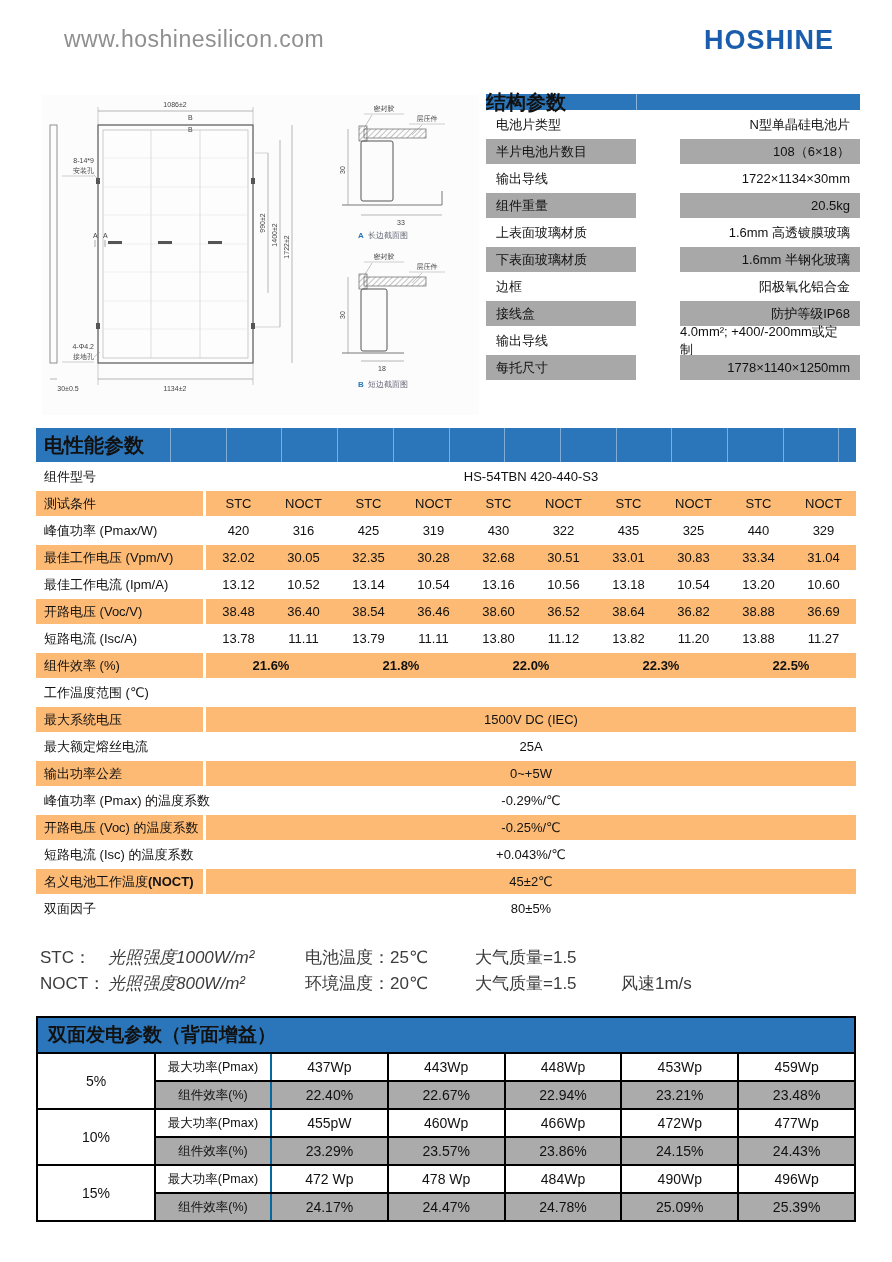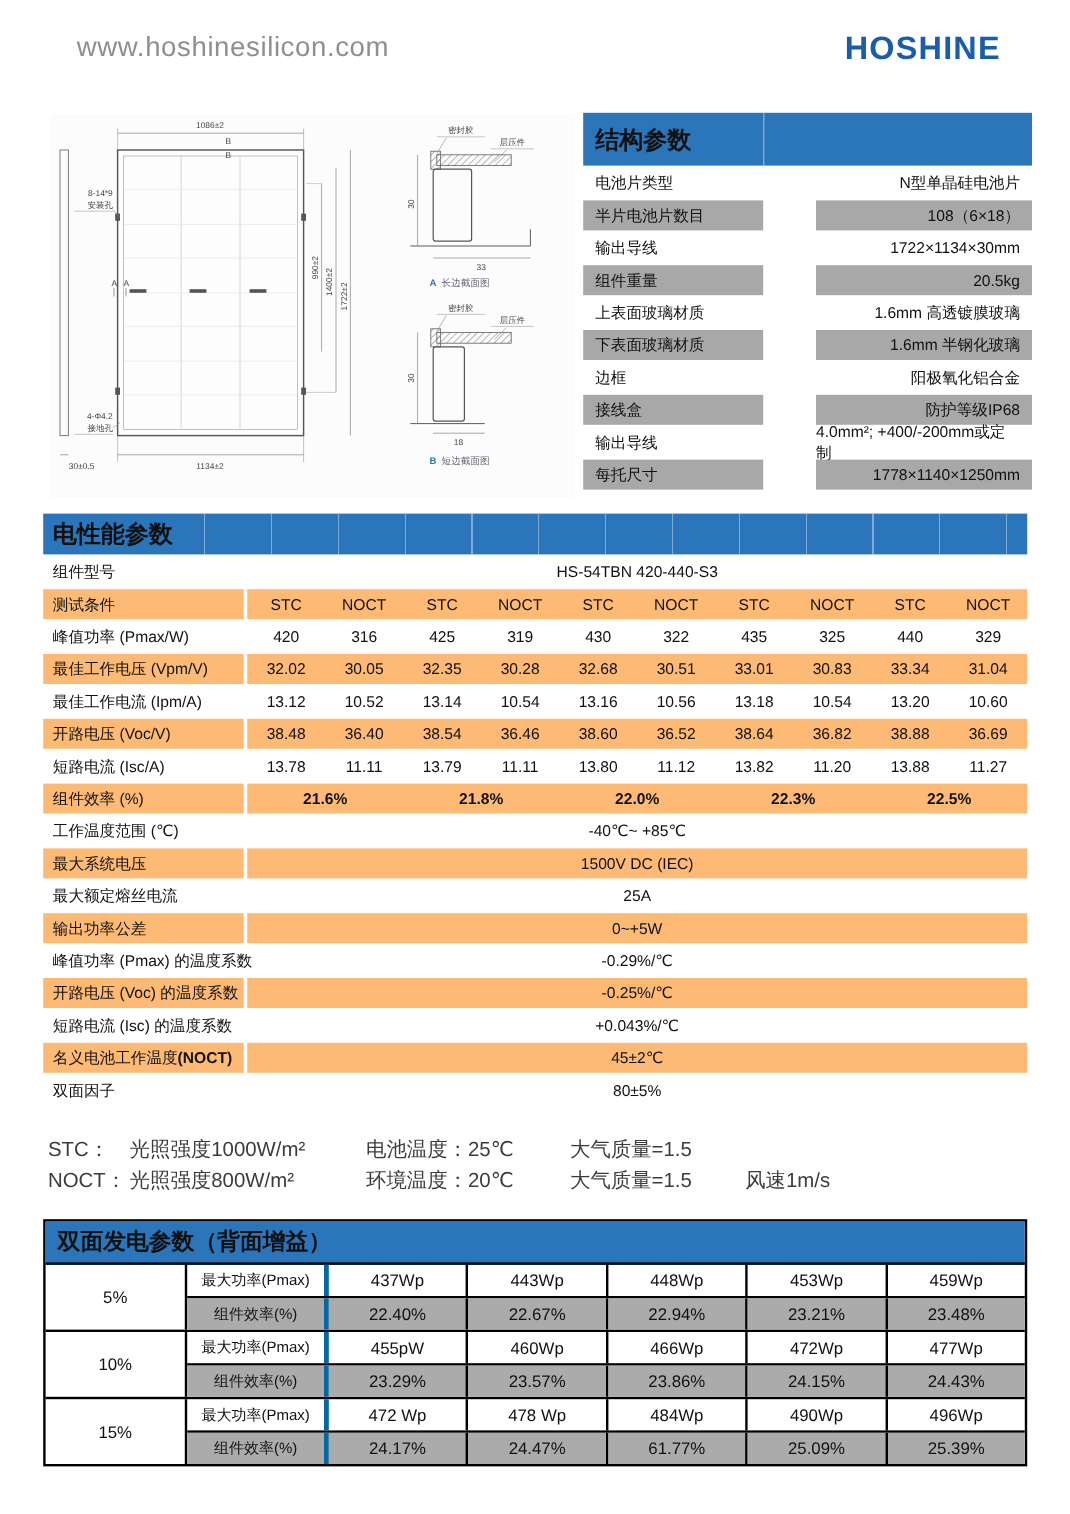--- a/index.html
+++ b/index.html
@@ -16,21 +16,21 @@
   .drawing svg{display:block;}
   .dtext{fill:#444;font-size:7px;font-family:"Liberation Sans","DejaVu Sans",sans-serif;}
   .dcap{fill:#667;font-size:8px;}
   .dblue{fill:#2b76ba;font-weight:bold;font-size:8px;}
 
   
   .sec-bar{background:#2b76ba;color:#111;font-weight:700;display:flex;align-items:center;position:relative;box-sizing:border-box;}
 
   
   .struct{position:absolute;left:486px;top:94px;width:374px;}
-  .struct .sec-bar{height:44px;font-size:20px;padding-left:10px;}
+  .struct .sec-bar{height:16px;font-size:20px;}
   .struct .sec-bar::after{content:"";position:absolute;left:150px;top:0;bottom:0;width:1px;background:rgba(255,255,255,.45);}
   .s-row{display:flex;height:25px;margin-top:2px;font-size:13px;align-items:stretch;gap:41px;}
   .s-label{width:150px;display:flex;align-items:center;padding-left:10px;box-sizing:border-box;}
   .s-value{flex:1;display:flex;align-items:center;justify-content:flex-end;padding-right:10px;margin-left:3px;}
   .s-row.gray .s-label,.s-row.gray .s-value{background:#a8a8a8;}
 
   
   .elec{position:absolute;left:36px;top:428px;width:820px;}
   .elec .sec-bar{height:34px;font-size:20px;padding-left:8px;}
   .elec .sec-bar::after{content:"";position:absolute;left:134px;right:0;top:0;bottom:0;
@@ -39,34 +39,34 @@
   .e-label{width:167px;display:flex;align-items:center;padding-left:8px;box-sizing:border-box;white-space:nowrap;}
   .e-vals{flex:1;display:flex;margin-left:3px;align-items:center;}
   .e-row.gray .e-label,.e-row.gray .e-vals{background:#fdba74;}
   .e-cell{width:10%;text-align:center;}
   .eff-cell{width:20%;text-align:center;font-weight:700;}
   .e-single{flex:1;text-align:center;}
 
   
   .notes{position:absolute;left:40px;top:944px;font-size:17px;color:#3c3c3c;}
   .note-line{display:flex;height:26px;align-items:center;}
-  .n1{width:68px;}.n2{width:197px;}.n3{width:170px;}.n4{width:146px;}
+  .n1{width:68px;}.n2{width:197px;font-style:italic;}.n3{width:170px;}.n4{width:146px;}
 
   
   .bifacial{position:absolute;left:36px;top:1016px;width:820px;border:2px solid #000;box-sizing:border-box;background:#fff;text-align:center;}
   .bif-header{height:34px;background:#2b76ba;border-bottom:2px solid #000;font-size:19px;font-weight:700;
       color:#111;display:flex;align-items:center;padding-left:10px;}
   .bif-group{display:flex;border-top:2px solid #000;}
   .bif-group.first{border-top:none;}
   .bif-gain{width:116px;border-right:2px solid #000;display:flex;align-items:center;justify-content:center;font-size:14px;}
   .bif-rows{flex:1;}
   .bif-row{display:flex;height:26px;}
   .bif-row.eff{border-top:2px solid #000;}
   .bif-row.eff .bif-label,.bif-row.eff .bif-cell{background:#ababab;}
-  .bif-label{width:114px;border-right:4px solid #0369a1;display:flex;align-items:center;justify-content:center;font-size:12.5px;}
+  .bif-label{width:114px;border-right:2px solid #0369a1;display:flex;align-items:center;justify-content:center;font-size:12.5px;}
   .bif-cell{flex:1;border-right:2px solid #000;display:flex;align-items:center;justify-content:center;font-size:14px;}
   .bif-cell.last{border-right:none;}
 </style>
 </head>
 <body>
 
 <div class="page">
 
   <div class="site-url">www.hoshinesilicon.com</div>
   <div class="logo">HOSHINE</div>
@@ -336,23 +336,20 @@
         <div class="eff-cell">22.3%</div>
         <div class="eff-cell">22.5%</div>
       </div>
     </div>
 
     <div class="e-row">
       <div class="e-label">
           <span>工作温度范围 (℃)</span>
           <b></b>
         </div>
-      <div class="e-vals">
-          <div class="e-single">-40℃~ +85℃</div>
-        </div>
     </div>
     <div class="e-row gray">
       <div class="e-label">
           <span>最大系统电压</span>
           <b></b>
         </div>
       <div class="e-vals">
           <div class="e-single">1500V DC (IEC)</div>
         </div>
     </div>
@@ -492,21 +489,21 @@
           <div class="bif-cell">472 Wp</div>
           <div class="bif-cell">478 Wp</div>
           <div class="bif-cell">484Wp</div>
           <div class="bif-cell">490Wp</div>
           <div class="bif-cell last">496Wp</div>
         </div>
         <div class="bif-row eff">
           <div class="bif-label">组件效率(%)</div>
           <div class="bif-cell">24.17%</div>
           <div class="bif-cell">24.47%</div>
-          <div class="bif-cell">61.77%</div>
+          <div class="bif-cell">24.78%</div>
           <div class="bif-cell">25.09%</div>
           <div class="bif-cell last">25.39%</div>
         </div>
       </div>
     </div>
   </div>
 
 </div>
 
 </body></html>

